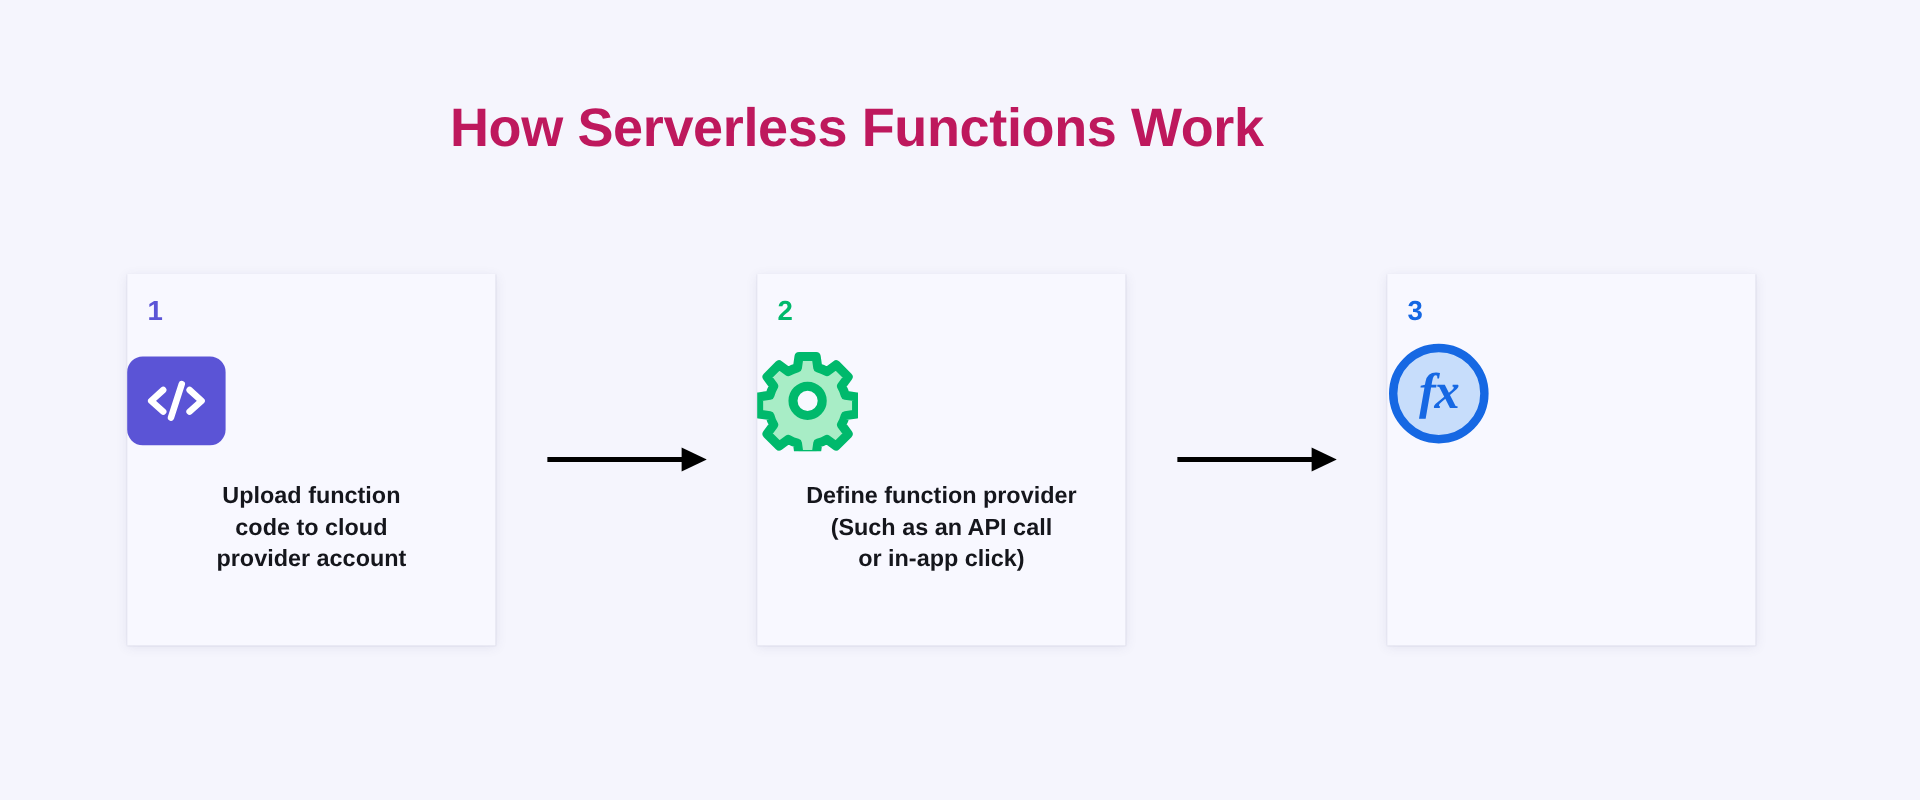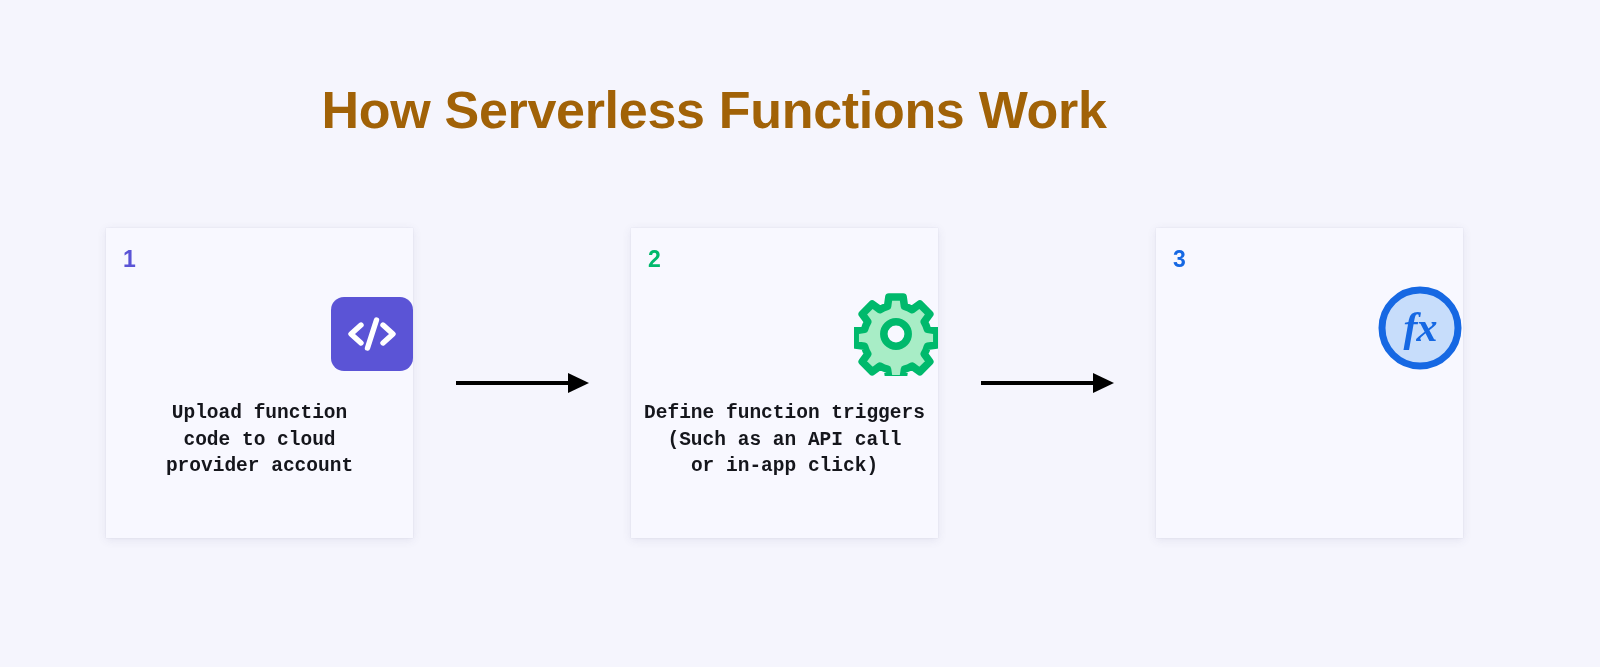--- a/index.html
+++ b/index.html
@@ -20,23 +20,23 @@
     height: 667px;
   }
 
   
   .page-title {
     position: absolute;
     top: 82px;
     left: 0;
     width: 1428px;
     text-align: center;
-    font-size: 52px;
+    font-size: 45px;
     font-weight: bold;
-    color: #a16207;
+    color: #be185d;
     letter-spacing: -0.3px;
     line-height: 1.1;
   }
 
   
   .flow {
     position: absolute;
     top: 228px;
     left: 106px;
     width: 1357px;
@@ -66,37 +66,36 @@
   }
 
   .card-icon {
     position: absolute;
     top: 62px;
     left: 0;
     width: 100%;
     height: 88px;
     display: flex;
     align-items: center;
-    justify-content: flex-end;
+    justify-content: flex-start;
   }
 
   .card-text {
     position: absolute;
     top: 172px;
     left: 0;
     width: 100%;
     padding: 0 10px;
     box-sizing: border-box;
     text-align: center;
     font-size: 19.5px;
     font-weight: bold;
     color: #15161c;
     line-height: 1.36;
     white-space: pre-line;
-    font-family: Liberation Mono, monospace;
   }
 
   
   .code-badge {
     width: 82px;
     height: 74px;
     border-radius: 13px;
     display: flex;
     align-items: center;
     justify-content: center;
@@ -159,21 +158,21 @@
                      a34.5 34.5 0 0 1 3.8 9.1 l11.2 1.6 v17 l-11.2 1.6 a34.5 34.5 0 0 1 -3.8 9.1
                      l6.7 9.1 l-12 12 l-9.1 -6.7 a34.5 34.5 0 0 1 -9.1 3.8 l-1.6 11.2 h-17
                      l-1.6 -11.2 a34.5 34.5 0 0 1 -9.1 -3.8 l-9.1 6.7 l-12 -12 l6.7 -9.1
                      a34.5 34.5 0 0 1 -3.8 -9.1 l-11.2 -1.6 v-17 l11.2 -1.6 a34.5 34.5 0 0 1 3.8 -9.1
                      l-6.7 -9.1 l12 -12 l9.1 6.7 a34.5 34.5 0 0 1 9.1 -3.8 z" fill="#a8edc6" stroke="#00b96c" stroke-width="9" stroke-linejoin="round"></path>
             <circle cx="50" cy="50" r="14.5" fill="#f8f8ff" stroke="#00b96c" stroke-width="9"></circle>
           </svg>
         </div>
       </div>
 
-      <div class="card-text">Define function triggers
+      <div class="card-text">Define function provider
 (Such as an API call
 or in-app click)</div>
     </div>
 
     <div class="arrow">
       <svg width="133" height="22" viewBox="0 0 133 22" aria-hidden="true">
         <line x1="0" y1="11" x2="117" y2="11" stroke="#000000" stroke-width="4.2"></line>
         <polygon points="112,1 133,11 112,21" fill="#000000"></polygon>
       </svg>
     </div>

